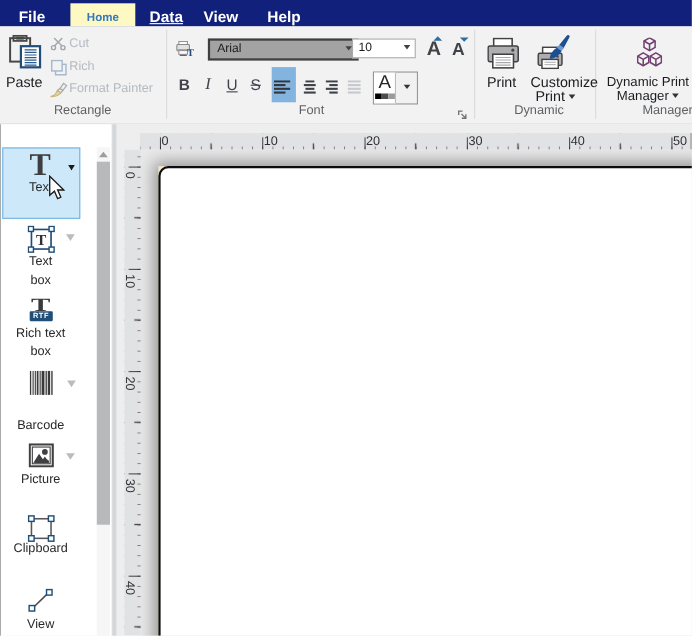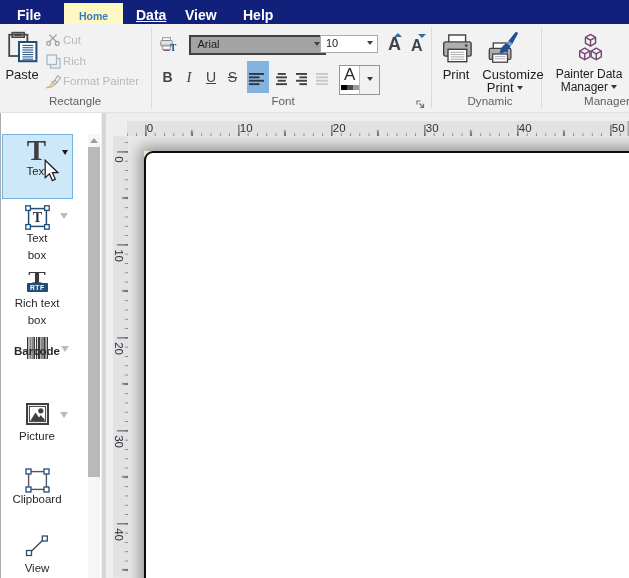--- a/index.html
+++ b/index.html
@@ -197,21 +197,21 @@
   <svg class="abs" style="left:578.5px;top:33.5px;" width="23" height="27.3" viewBox="0 0 24 28.5">
     <g stroke="#724170" stroke-width="1.45" fill="none" stroke-linejoin="round">
       <path d="M12,0.4 L17.28,3.45 L17.28,9.55 L12,12.6 L6.72,9.55 L6.72,3.45 Z"></path>
       <path d="M6.72,3.45 L12,6.5 L17.28,3.45 M12,6.5 L12,12.6"></path>
       <path d="M6,14.7 L11.28,17.75 L11.28,23.85 L6,26.9 L0.72,23.85 L0.72,17.75 Z"></path>
       <path d="M0.72,17.75 L6,20.8 L11.28,17.75 M6,20.8 L6,26.9"></path>
       <path d="M18,14.7 L23.28,17.75 L23.28,23.85 L18,26.9 L12.72,23.85 L12.72,17.75 Z"></path>
       <path d="M12.72,17.75 L18,20.8 L23.28,17.75 M18,20.8 L18,26.9"></path>
     </g>
   </svg>
-  <div class="biglabel" style="left:549px;top:66.5px;width:80px;font-size:12px;">Painter Data</div>
+  <div class="biglabel" style="left:549px;top:66.5px;width:80px;font-size:12px;">Dynamic Print</div>
   <div class="biglabel" style="left:549px;top:79.5px;width:80px;font-size:12px;">Manager <span style="display:inline-block;width:0;height:0;border-left:3.4px solid transparent;border-right:3.4px solid transparent;border-top:4.2px solid #333;vertical-align:2px;"></span></div>
   <div class="glabel" style="left:584px;">Manager</div>
 
   <div id="tbedge" class="abs"></div>
   <div id="toolbox" class="abs"></div>
   <div id="splitter" class="abs"></div>
 
   <div class="abs" style="left:88.3px;top:134px;width:11.9px;height:444px;background:#f6f6f7;"></div>
   <div class="abs" style="left:90.2px;top:137.8px;width:0;height:0;border-left:4.4px solid transparent;border-right:4.4px solid transparent;border-bottom:5.4px solid #9b9da0;"></div>
   <div class="abs" style="left:88.3px;top:146.5px;width:11.9px;height:330.5px;background:#b8b9bb;"></div>
@@ -252,21 +252,21 @@
       <rect x="4.6" y="0" width="1" height="22"></rect>
       <rect x="6.4" y="0" width="1.6" height="22"></rect>
       <rect x="9" y="0" width="1" height="22"></rect>
       <rect x="10.8" y="0" width="2.6" height="22"></rect>
       <rect x="14.4" y="0" width="1.2" height="22"></rect>
       <rect x="16.4" y="0" width="2.2" height="22"></rect>
       <rect x="19.6" y="0" width="1.4" height="22"></rect>
     </g>
   </svg>
   <div class="gray-arr" style="left:60.9px;top:346px;"></div>
-  <div class="tlabel" style="top:345px;font-weight:bold;">Barcode</div>
+  <div class="tlabel" style="top:381px;">Barcode</div>
 
   <svg class="abs" style="left:25.9px;top:403.3px;" width="23" height="22" viewBox="0 0 23 22">
     <rect x="1" y="1" width="21" height="20" fill="#fff" stroke="#403f41" stroke-width="2"></rect>
     <rect x="3.4" y="3.4" width="16.2" height="15.2" fill="#fff" stroke="#403f41" stroke-width="1"></rect>
     <circle cx="14.8" cy="7.8" r="2.6" fill="#403f41"></circle>
     <path d="M4.5,17.5 L9.5,9.5 L13,14.5 L14.8,12 L18.5,17.5 Z" fill="#403f41"></path>
     <path d="M4.5,17.9 h14 v-2 l-2,-1.5 l-12,3 Z" fill="#403f41"></path>
   </svg>
   <div class="gray-arr" style="left:60.4px;top:411.6px;"></div>
   <div class="tlabel" style="top:429.6px;">Picture</div>

